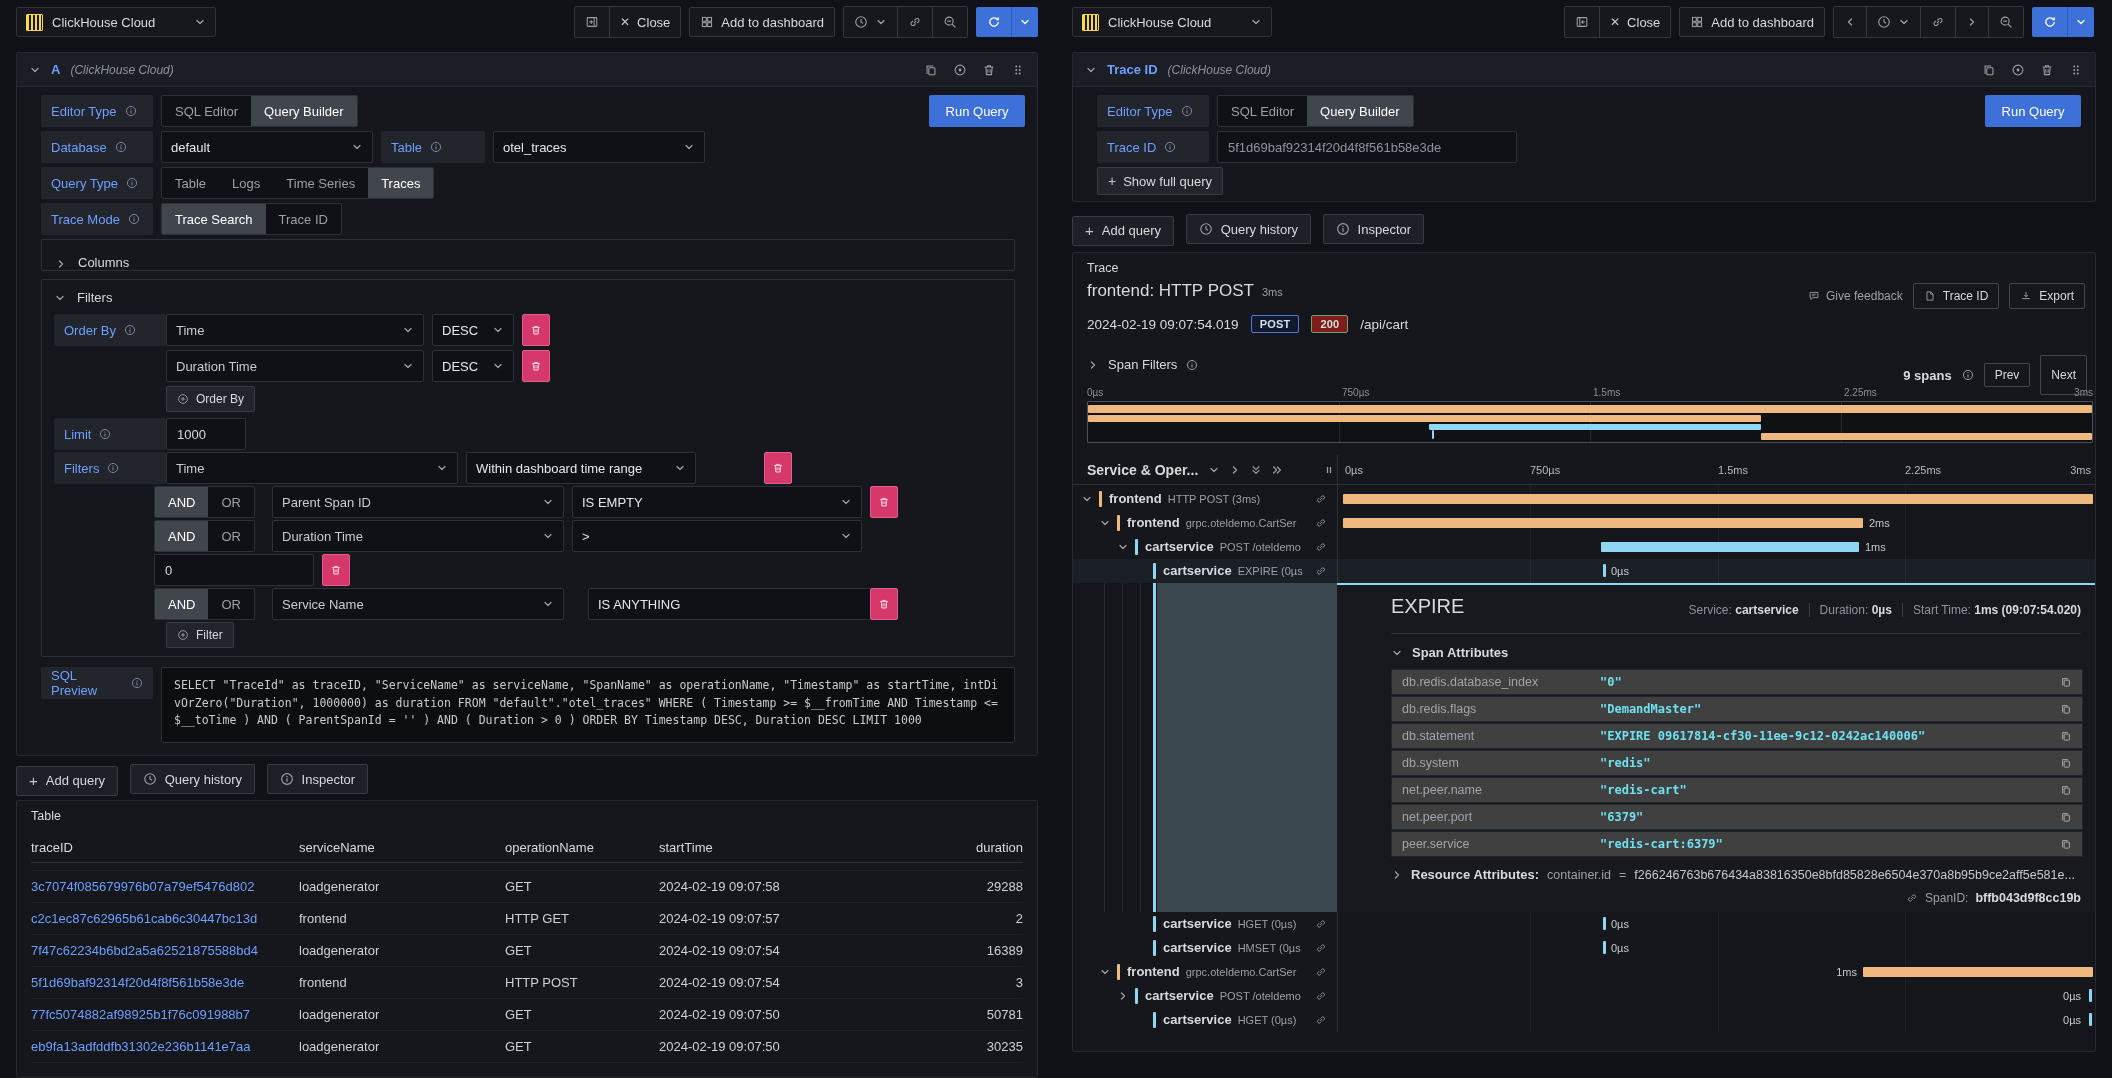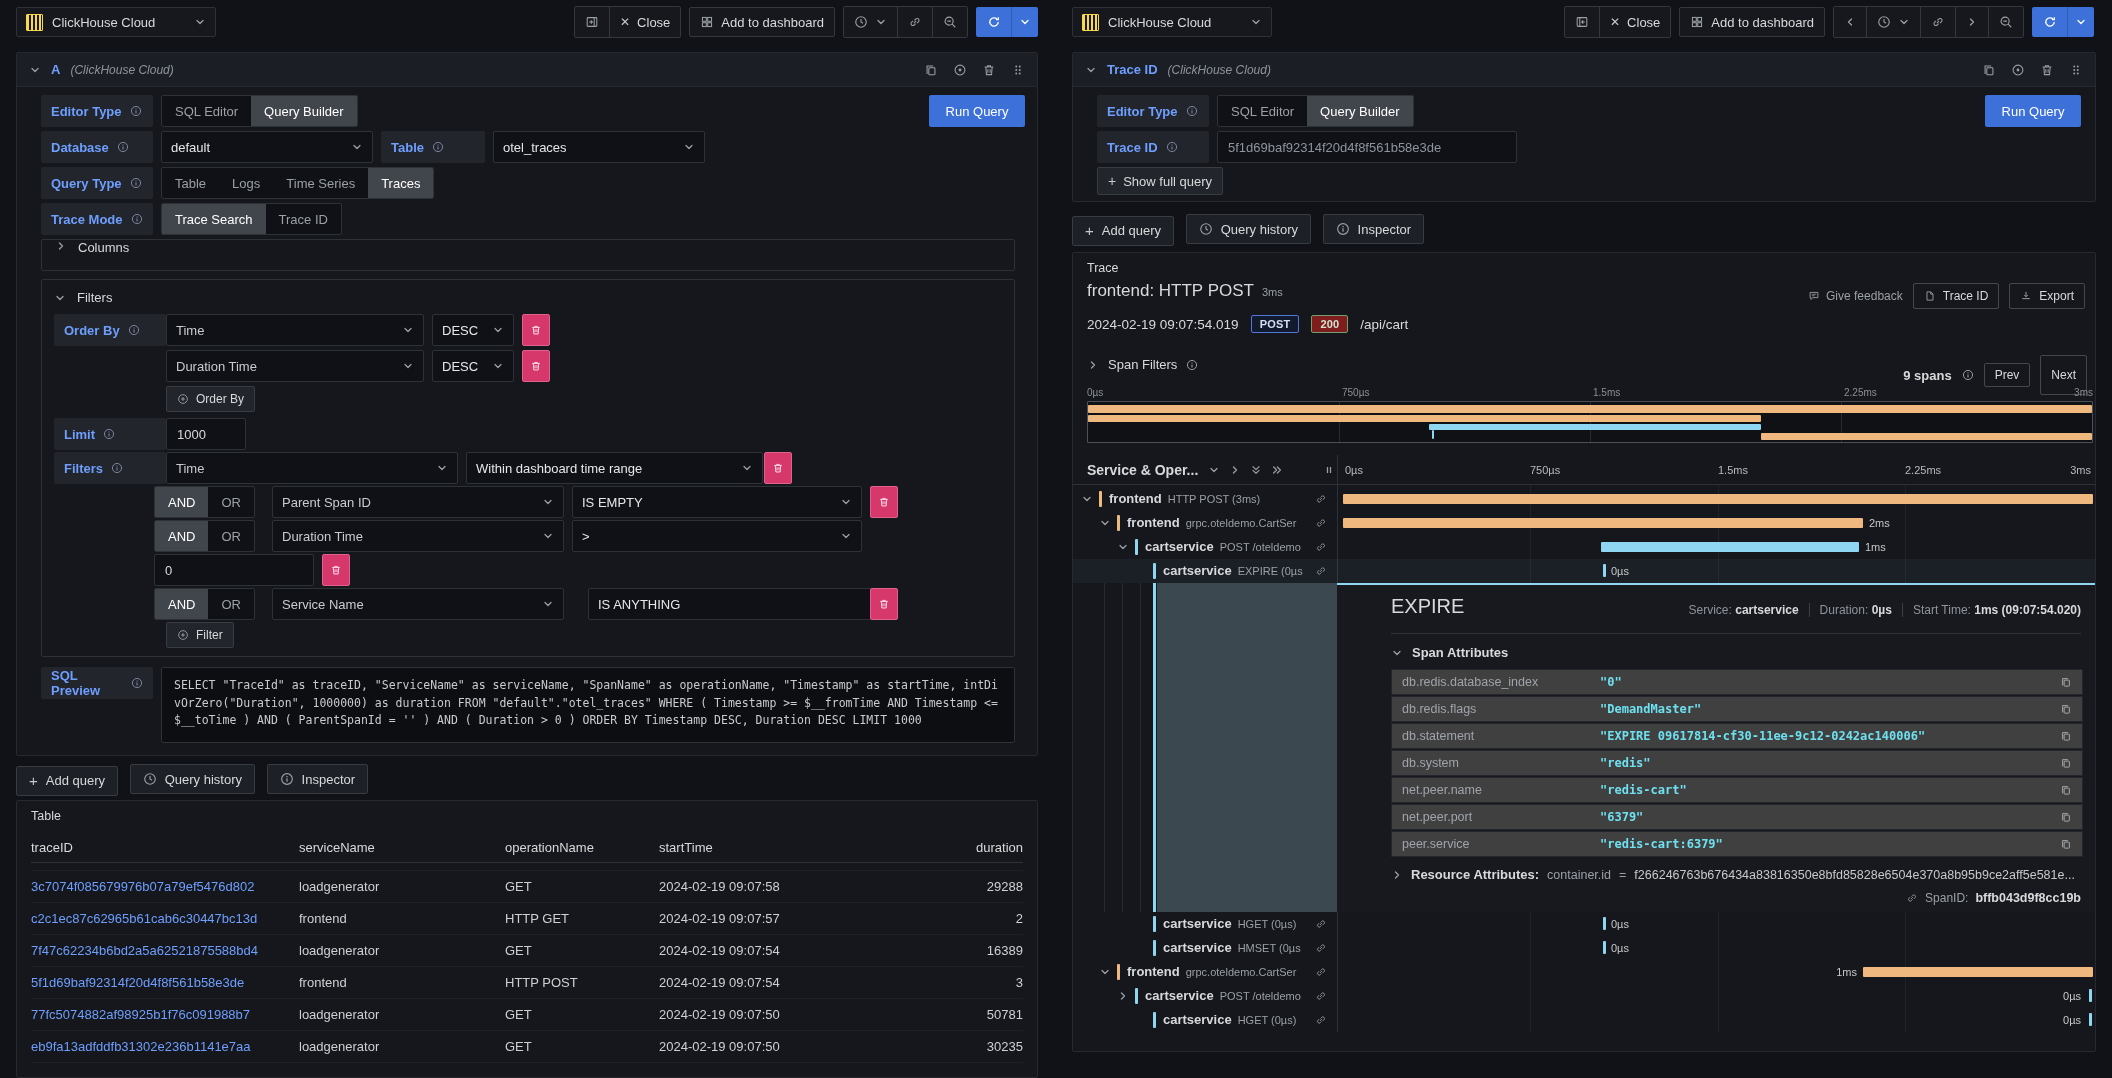--- a/index.html
+++ b/index.html
@@ -24,34 +24,34 @@
   .refreshg .rb.caret{width:26px}
   .ic{width:14px;height:14px;color:#9aa0a6;flex:none}
   .ic12{width:12px;height:12px;color:#9aa0a6;flex:none}
   .wht{color:#d8d9da}
   
   .qpanel{position:absolute;background:#15171c;border:1px solid #26292f;border-radius:2px}
   .qhead{height:34px;display:flex;align-items:center;gap:10px;padding:0 12px;background:#1b1e24;border-bottom:1px solid #26292f;border-radius:2px 2px 0 0}
   .qref{color:#6e9fff;font-weight:700;font-size:13px}
   .qds{color:#8e949c;font-style:italic;font-size:12px}
   .qicons{margin-left:auto;display:flex;gap:15px;color:#9aa0a6;align-items:center}
-  .lbl{display:flex;align-items:center;gap:8px;padding:4px 10px;background:#22252b;border-radius:2px;color:#6e9fff;font-size:13px;font-weight:700;height:32px}
+  .lbl{display:flex;align-items:center;gap:8px;padding:4px 10px;background:#22252b;border-radius:2px;color:#6e9fff;font-size:13px;font-weight:400;height:32px}
   .lbl .ic12{color:#7d87a1}
   .sel{display:flex;align-items:center;justify-content:space-between;gap:6px;padding:0 9px;background:#0f1116;border:1px solid #2c3235;border-radius:2px;font-size:13px;color:#c9cbce;height:32px;cursor:pointer}
   .sel.w{color:#e6e7e8}
   .seg{display:flex;align-items:stretch;background:#0f1116;border:1px solid #2c3235;border-radius:2px;overflow:hidden;height:32px}
   .seg span{display:flex;align-items:center;padding:0 13px;font-size:13px;color:#9aa0a6;cursor:pointer;white-space:nowrap}
   .seg span.on{background:#41454c;color:#fff;font-weight:500}
   .inp{background:#0f1116;border:1px solid #2c3235;border-radius:2px;color:#d8d9da;font-size:13px;padding:0 10px;height:32px;font-family:inherit}
   .trash{display:flex;align-items:center;justify-content:center;background:#d6386c;border:1px solid #e0618d;border-radius:2px;width:28px;height:32px;cursor:pointer}
   .trash .ic12{color:#ffe9f2}
   .addbtn{display:inline-flex;align-items:center;gap:7px;background:#22252b;border:1px solid #383c43;border-radius:2px;color:#d8d9da;font-size:12px;padding:0 10px;height:26px;cursor:pointer;font-weight:500;white-space:nowrap}
   .runq{background:#3d71d9;color:#fff;border:none;border-radius:2px;font-size:13px;font-weight:500;height:32px;cursor:pointer}
   .boxsec{position:absolute;border:1px solid #2c3235;border-radius:2px}
-  .colbox{display:flex;align-items:flex-start;gap:11px;padding:0 13px;font-size:13px;font-weight:500;color:#d8d9da;cursor:pointer}
+  .colbox{display:flex;align-items:flex-end;gap:11px;padding:0 13px;font-size:13px;font-weight:500;color:#d8d9da;cursor:pointer}
   .sectitle{display:flex;align-items:center;gap:11px;font-size:13px;font-weight:500;color:#d8d9da;cursor:pointer}
   .sqlcode{position:absolute;background:#0d0e12;border:1px solid #2c3235;border-radius:2px;font-family:"DejaVu Sans Mono","Liberation Mono",monospace;font-size:11.5px;line-height:17.5px;color:#c9cbce;padding:9px 12px;white-space:pre-wrap;word-break:break-all;overflow:hidden}
   .fbtn{display:inline-flex;align-items:center;gap:8px;height:30px;padding:0 12px;background:#1d2026;border:1px solid #383c43;border-radius:2px;color:#d8d9da;font-size:13px;cursor:pointer;margin-right:8px;white-space:nowrap}
   
   .tpanel{position:absolute;background:#15171c;border:1px solid #26292f;border-radius:2px;overflow:hidden}
   .ptitle{position:absolute;left:14px;top:8px;font-size:12.5px;color:#d8d9da}
   .trows{position:absolute;left:14px;right:14px;top:32px}
   .trow{display:flex;align-items:center;height:32px;border-bottom:1px solid #1e2126;font-size:13px;color:#cfd0d2}
   .trow.th{height:30px;border-bottom:1px solid #2c3235;color:#d8d9da}
   .c1{width:268px}.c2{width:206px}.c3{width:154px}.c4{width:214px}.c5{flex:1;text-align:right}
@@ -416,21 +416,21 @@
           <svg class="ic12">
             <use href="#i-info"></use>
           </svg>
         </div>
       <div class="sel abs" style="left:124px;top:172px;width:292px">
           <span>Time</span>
           <svg class="ic12">
             <use href="#i-chev"></use>
           </svg>
         </div>
-      <div class="sel w abs" style="left:424px;top:172px;width:297px">
+      <div class="sel w abs" style="left:424px;top:172px;width:230px">
           <span>Within dashboard time range</span>
           <svg class="ic12">
             <use href="#i-chev"></use>
           </svg>
         </div>
       <div class="trash abs" style="left:722px;top:172px">
           <svg class="ic12">
             <use href="#i-trash"></use>
           </svg>
         </div>

